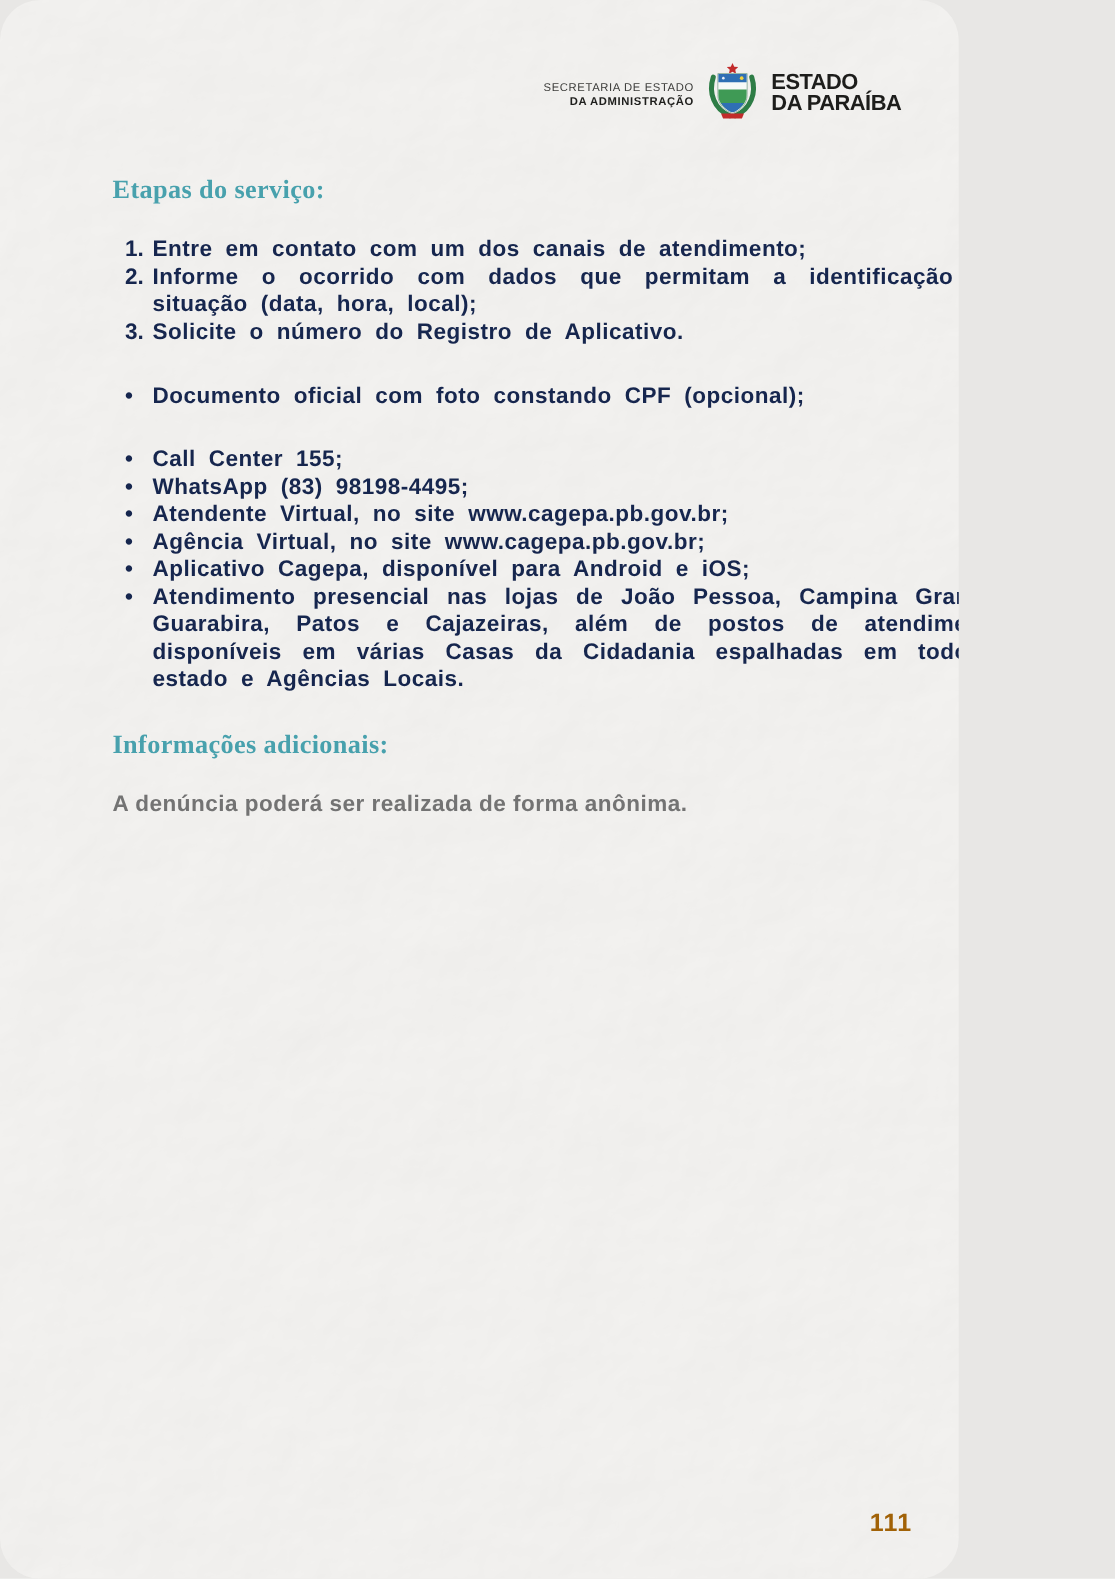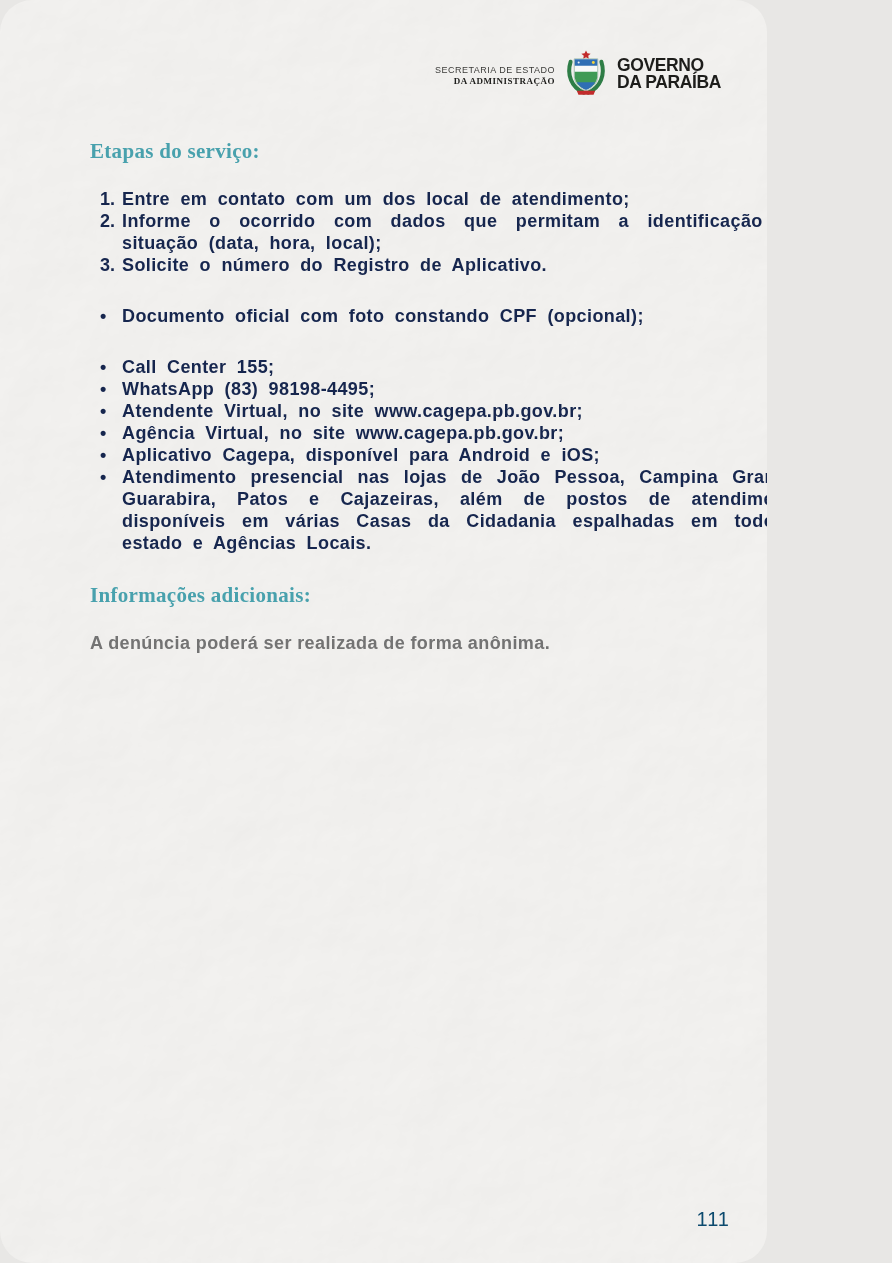--- a/index.html
+++ b/index.html
@@ -40,21 +40,20 @@
   .secretariat .l1{
     font-size:9px;
     letter-spacing:.5px;
     color:#3b3b39;
   }
   .secretariat .l2{
     font-size:9px;
     font-weight:700;
     letter-spacing:.5px;
     color:#1e1e1c;
-    font-family:Liberation Serif, serif;
   }
   .coat{flex:none;display:block;}
   .gov{
     line-height:17px;
     font-size:17.5px;
     font-weight:800;
     letter-spacing:-.4px;
     color:#1d1d1b;
   }
 
@@ -107,23 +106,23 @@
     line-height:22px;
     letter-spacing:.4px;
   }
 
   
   .page-number{
     position:absolute;
     right:37px;
     bottom:32px;
     font-size:20px;
-    font-weight:400;
+    font-weight:700;
     letter-spacing:1px;
-    color:#0c4a6e;
+    color:#a16207;
     font-stretch:condensed;
     text-align:center;
   }
 </style>
 </head>
 <body>
 
 <div class="page">
 
   <svg class="paper-texture" width="892" height="1263" xmlns="http://www.w3.org/2000/svg">
@@ -153,33 +152,33 @@
       <path d="M14.6 12.6 h30.8 v9 h-30.8 z" fill="#2f6fb4"></path>
       <circle cx="40" cy="17" r="2" fill="#f3d23c"></circle>
       <circle cx="20" cy="17" r="1.4" fill="#e8eef5"></circle>
 
       <path d="M14.6 29.5 h30.8 v5.5 c0 9.5 -6.6 15.8 -15.4 18.8 c-8.8 -3 -15.4 -9.3 -15.4 -18.8 z" fill="#3f9a55"></path>
       <path d="M17.5 44 c4 6.5 8.6 9.2 12.5 10.3 c3.9 -1.1 8.5 -3.8 12.5 -10.3 z" fill="#2f6fb4"></path>
 
       <path d="M17.5 55.5 h25 l-2.2 5.5 h-20.6 z" fill="#c22b2b"></path>
     </svg>
     <div class="gov">
-      <div>GOVERNO</div>
+      <div>ESTADO</div>
       <div>DA PARAÍBA</div>
     </div>
   </header>
 
   <main class="content">
 
     <section class="section">
       <h2 class="section-heading">Etapas do serviço:</h2>
       <ol class="doc-list">
         <li class="li">
           <span class="marker num">1.</span>
-          <span class="text">Entre em contato com um dos local de atendimento;</span>
+          <span class="text">Entre em contato com um dos canais de atendimento;</span>
         </li>
         <li class="li">
           <span class="marker num">2.</span>
           <span class="text">Informe o ocorrido com dados que permitam a identificação da situação (data, hora, local);</span>
         </li>
         <li class="li">
           <span class="marker num">3.</span>
           <span class="text">Solicite o número do Registro de Aplicativo.</span>
         </li>
       </ol>

